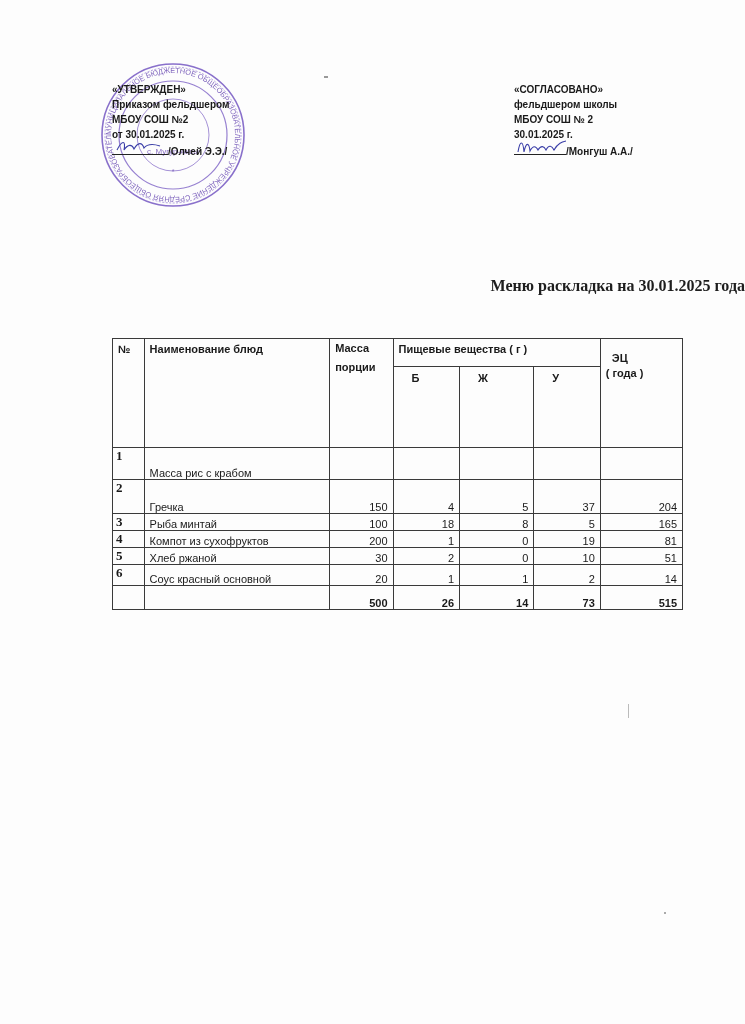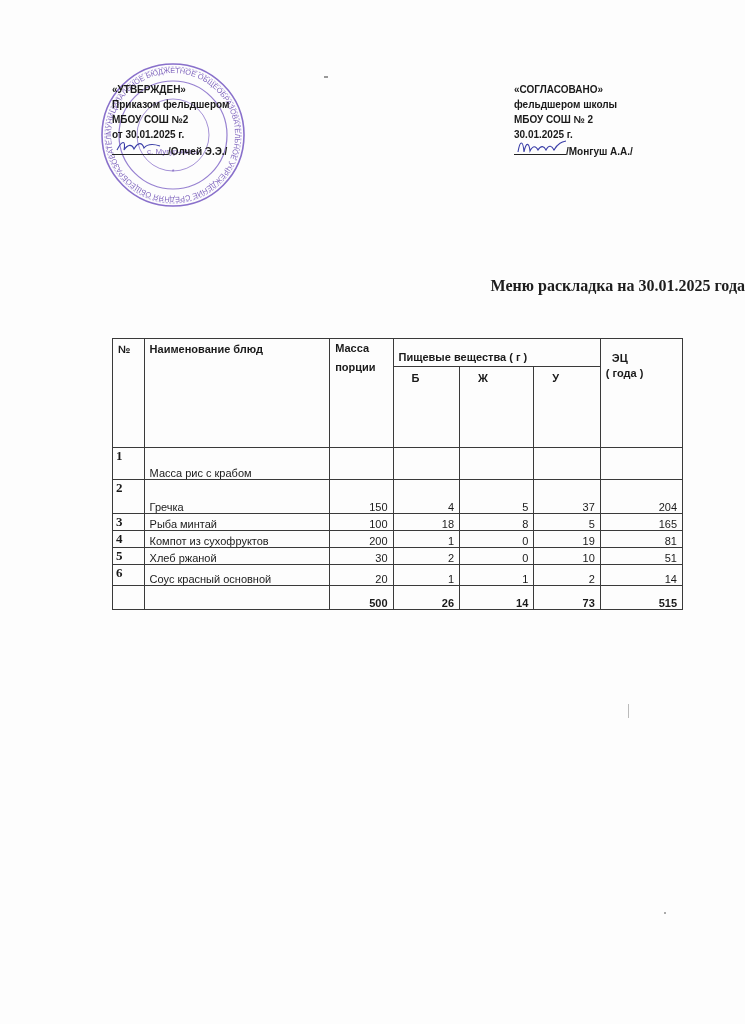--- a/index.html
+++ b/index.html
@@ -84,21 +84,21 @@
     <col style="width:67px">
       <col style="width:75px">
       <col style="width:67px">
       <col style="width:83px">
   </colgroup>
   <tbody>
       <tr style="height:28px">
     <th rowspan="2" style="padding-top:4px">№</th>
     <th rowspan="2" style="padding-top:4px">Наименование блюд</th>
     <th rowspan="2" style="padding-top:0;line-height:19px">Масса порции</th>
-    <th colspan="3" style="padding-top:12px">Пищевые вещества ( г )</th>
+    <th colspan="3" style="padding-top:4px">Пищевые вещества ( г )</th>
     <th rowspan="2" style="padding-top:12px;line-height:15px">
       <div style="padding-left:6px">ЭЦ</div>
       <div>( года )</div>
     </th>
   </tr>
   <tr style="height:81px">
     <th style="padding-top:5px;padding-left:18px">Б</th>
     <th style="padding-top:5px;padding-left:18px">Ж</th>
     <th style="padding-top:5px;padding-left:18px">У</th>
   </tr>

